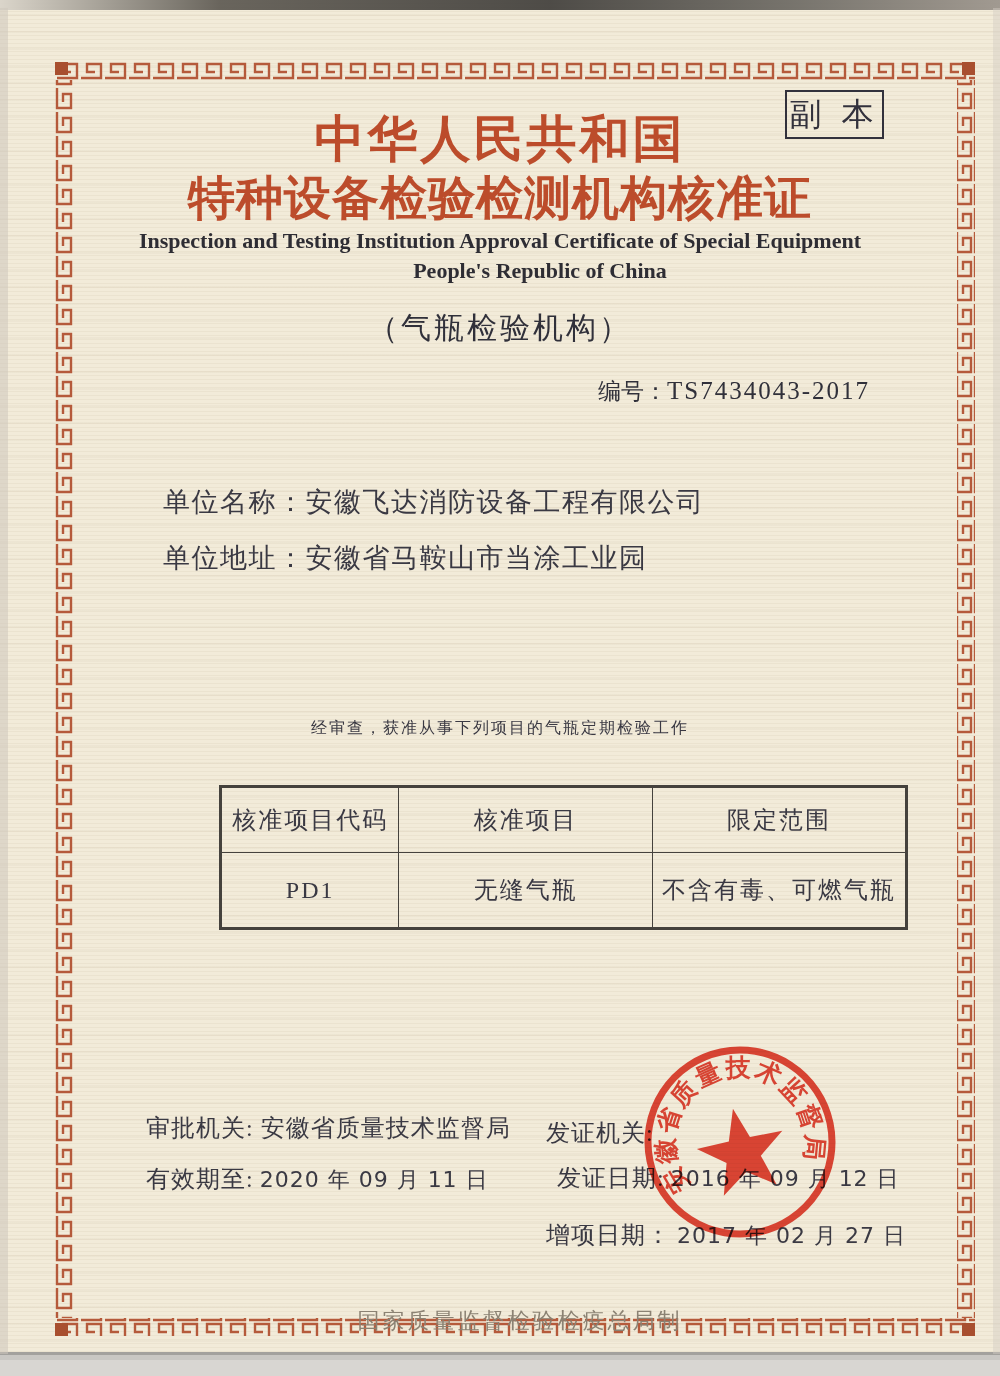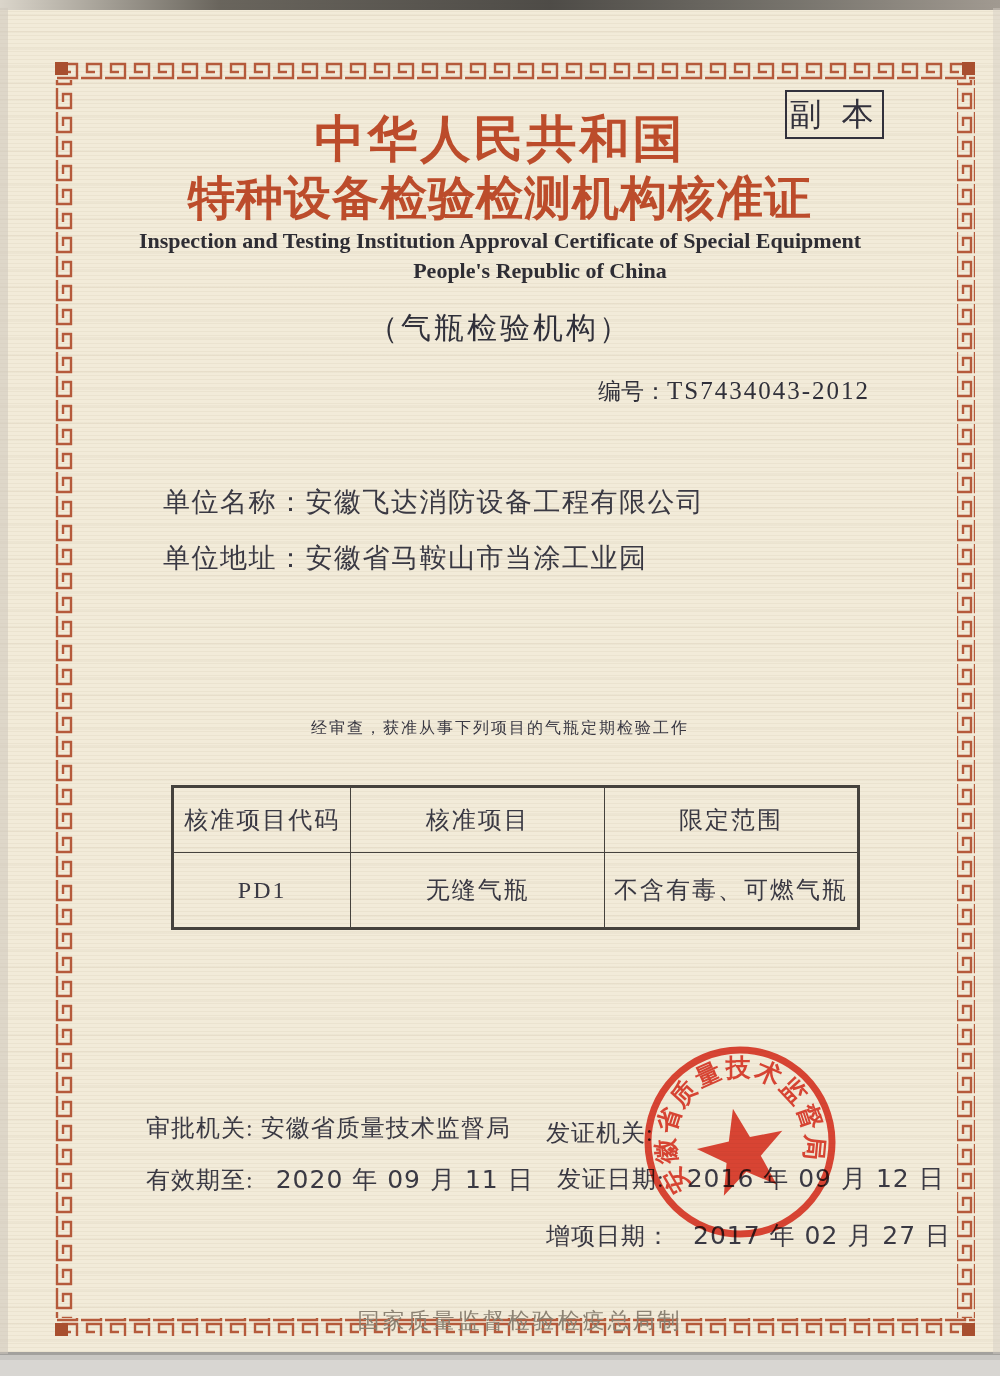--- a/index.html
+++ b/index.html
@@ -37,33 +37,33 @@
   .info-line{left:163px;font-size:27px;color:#3a3943;letter-spacing:1.5px;}
   .info-name{top:484px;}
   .info-addr{top:540px;}
 
   .approval-note{top:718px;font-size:16px;color:#3a3943;letter-spacing:2px;}
 
   table.approval{position:absolute;left:171px;top:785px;width:689px;border-collapse:collapse;
     font-size:24px;color:#3a3943;}
   table.approval th,table.approval td{border:1.6px solid #45423d;text-align:center;
     font-weight:normal;letter-spacing:2px;}
-  table.approval{border:3px solid #45423d;}
+  table.approval{border:3px solid #45423d;margin-left:48px;}
   table.approval th{height:62px;}
   table.approval td{height:72px;}
   .c1{width:26%;} .c2{width:37%;} .c3{width:37%;}
 
   .foot-line{font-size:24px;color:#3a3943;letter-spacing:1px;}
   .fl1{left:146px;top:1112px;}
   .fl2{left:146px;top:1163px;}
   .fr1{left:546px;top:1117px;}
   .fr2{left:557px;top:1162px;}
   .fr3{left:546px;top:1219px;}
-  .date-val{font-family:"DejaVu Sans","Liberation Sans",sans-serif;font-size:25px;
-    letter-spacing:1px;margin-left:22px;}
+  .date-val{font-family:"DejaVu Sans","Liberation Sans",sans-serif;font-size:22px;
+    letter-spacing:1px;margin-left:6px;}
 
   .maker-note{top:1306px;font-size:22px;color:#8b8273;letter-spacing:3px;margin-left:20px;}
 
   .seal{left:612px;top:1014px;width:256px;height:256px;mix-blend-mode:multiply;opacity:.92;}
   .border-frame{left:55px;top:62px;}
 </style>
 </head>
 <body>
 
 <div class="page">
@@ -98,21 +98,21 @@
     <span>副 本</span>
   </div>
 
   <div class="abs centered cn-red title-country">中华人民共和国</div>
   <div class="abs centered cn-red title-cert">特种设备检验检测机构核准证</div>
   <div class="abs centered title-en en1">Inspection and Testing Institution Approval Certificate of Special Equipment</div>
   <div class="abs centered title-en en2">People's Republic of China</div>
   <div class="abs centered category">（气瓶检验机构）</div>
 
   <div class="abs cert-no">
-    <span>编号：</span><span class="num">TS7434043-2012</span>
+    <span>编号：</span><span class="num">TS7434043-2017</span>
   </div>
 
   <div class="abs info-line info-name">
     <span>单位名称：</span><span>安徽飞达消防设备工程有限公司</span>
   </div>
   <div class="abs info-line info-addr">
     <span>单位地址：</span><span>安徽省马鞍山市当涂工业园</span>
   </div>
 
   <div class="abs centered approval-note">经审查，获准从事下列项目的气瓶定期检验工作</div>

